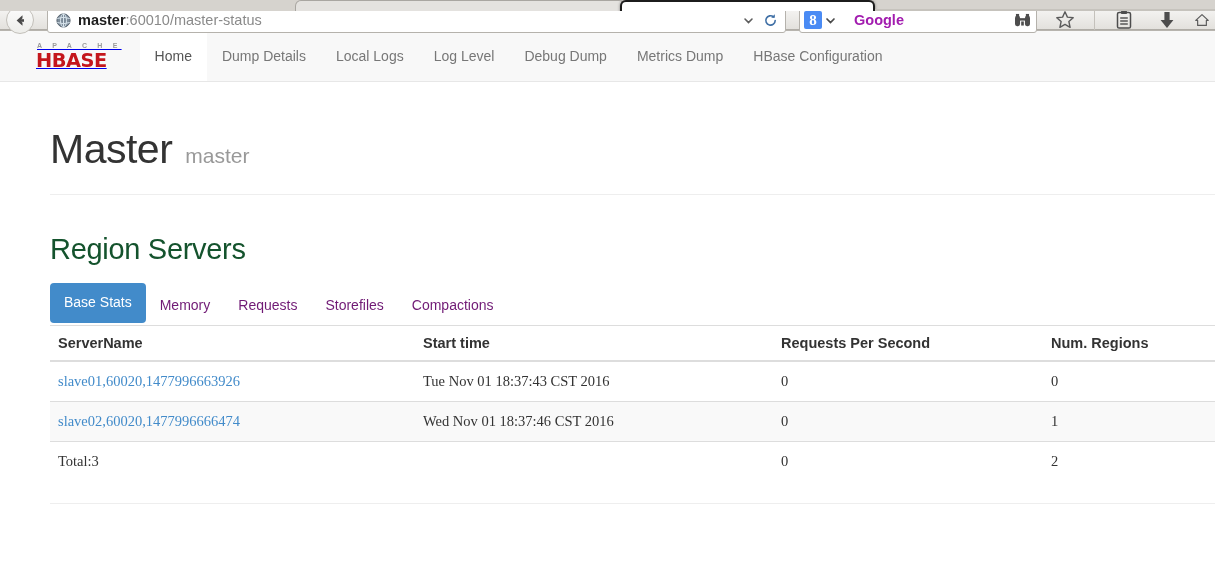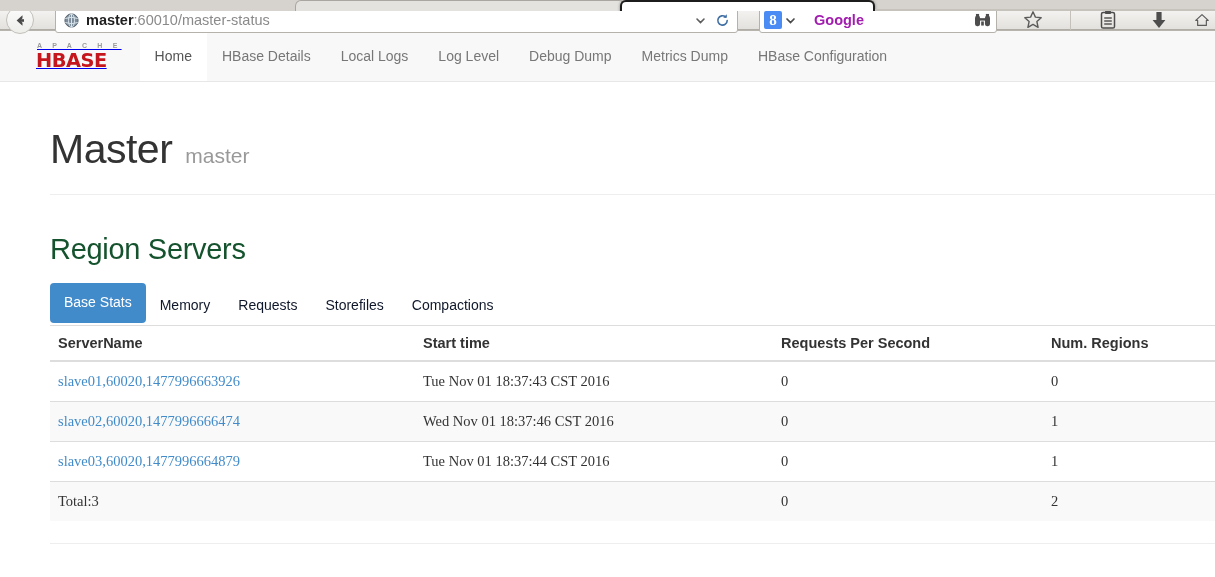--- a/index.html
+++ b/index.html
@@ -47,21 +47,21 @@
     height: 2px; background: #c6c3bd;
   }
 
   #nav-toolbar {
     height: 19px;
     display: flex;
     align-items: center;
     padding: 0 6px;
     background: linear-gradient(#f3f2f0, #e3e1dd);
     border-bottom: 1px solid #b0ada7;
-    gap: 21px;
+    gap: 13px;
   }
   #back-button {
     width: 28px; height: 28px;
     border-radius: 50%;
     border: 1px solid #c3c0ba;
     background: linear-gradient(#fcfcfc, #ededea);
     display: flex; align-items: center; justify-content: center;
     flex: 0 0 auto;
   }
   #back-button svg { display: block; }
@@ -215,21 +215,21 @@
   #tabs {
     display: flex;
     align-items: flex-end;
     margin-top: 17px;
     border-bottom: 1px solid #dddddd;
     padding-right: 0;
   }
   .tab {
     font-size: 14px;
     padding: 9px 13px;
-    color: #0f172a;
+    color: #701a75;
     text-decoration: none;
     border: 1px solid transparent;
     margin-bottom: -1px;
     border-radius: 4px 4px 0 0;
     line-height: 1.42;
   }
   .tab.active {
     background: #428bca;
     color: #ffffff;
     border-radius: 4px;
@@ -354,21 +354,21 @@
     </div>
   </div>
 </div>
 
 <div id="hbase-navbar">
   <a id="brand-logo" href="#">
     <span id="brand-apache">A P A C H E</span>
     <span id="brand-hbase">HBASE</span>
   </a>
   <a class="nav-item active" href="#">Home</a>
-  <a class="nav-item" href="#">HBase Details</a>
+  <a class="nav-item" href="#">Dump Details</a>
   <a class="nav-item" href="#">Local Logs</a>
   <a class="nav-item" href="#">Log Level</a>
   <a class="nav-item" href="#">Debug Dump</a>
   <a class="nav-item" href="#">Metrics Dump</a>
   <a class="nav-item" href="#">HBase Configuration</a>
 </div>
 
 <div id="content">
 
   <div id="page-heading">
@@ -403,26 +403,20 @@
         <td>0</td>
         <td>0</td>
       </tr>
       <tr>
         <td><a href="#">slave02,60020,1477996666474</a></td>
         <td>Wed Nov 01 18:37:46 CST 2016</td>
         <td>0</td>
         <td>1</td>
       </tr>
       <tr>
-        <td><a href="#">slave03,60020,1477996664879</a></td>
-        <td>Tue Nov 01 18:37:44 CST 2016</td>
-        <td>0</td>
-        <td>1</td>
-      </tr>
-      <tr>
         <td>Total:3</td>
         <td></td>
         <td>0</td>
         <td>2</td>
       </tr>
     </tbody>
   </table>
 
   <hr id="bottom-rule">
 </div>

